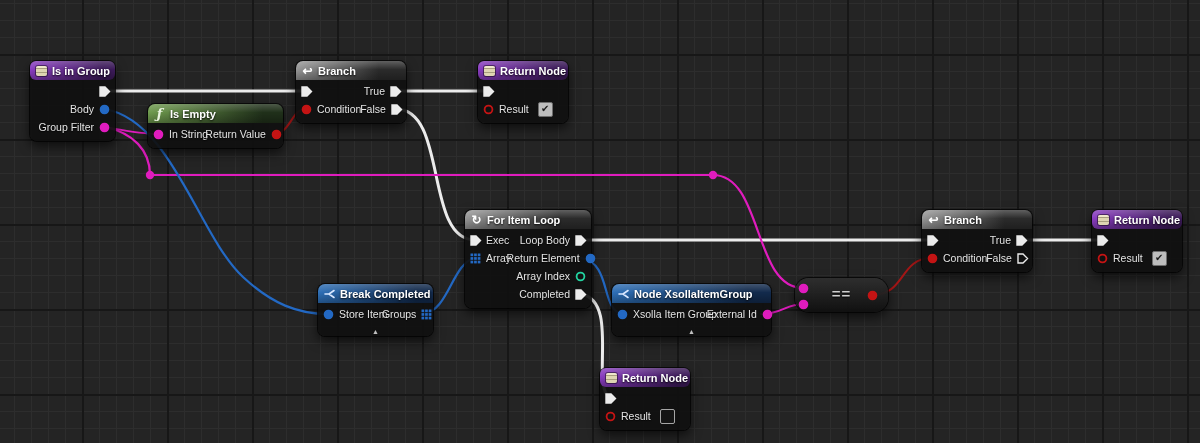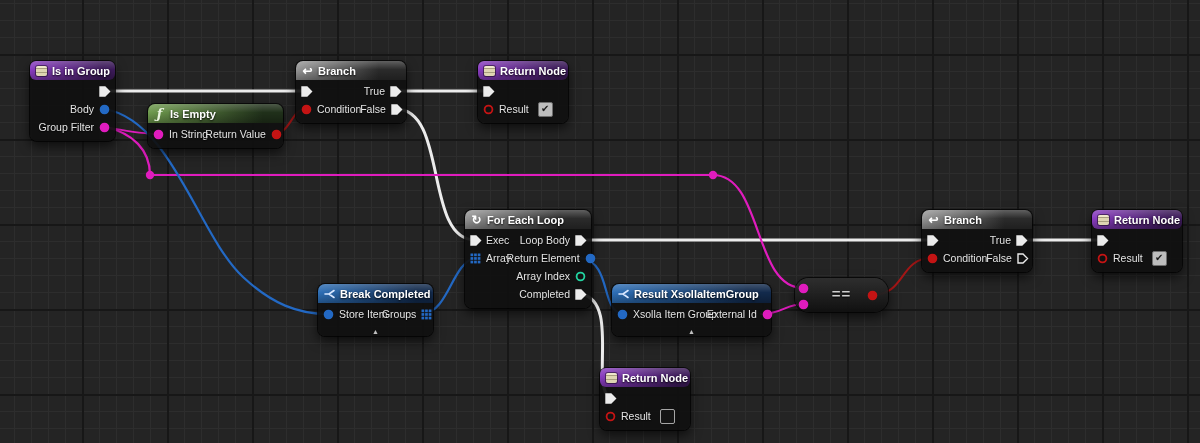--- a/index.html
+++ b/index.html
@@ -213,21 +213,21 @@
             <span class="plabel">Result</span>
             <span class="checkbox checked">✔</span>
           </div>
           <div class="side right"></div>
         </div>
       </div>
     </div>
     <div class="node" style="left: 465px; top: 210px; width: 126px;">
       <div class="header hdr-gray">
         <span class="hicon">↻</span>
-        <span class="title">For Each Loop</span>
+        <span class="title">For Item Loop</span>
       </div>
       <div class="body">
         <div class="row">
           <div class="side left">
             <span class="pin">
               <svg width="13" height="13">
                 <polygon points="2,2 7,2 11.5,6.5 7,11 2,11" fill="#ececec" stroke="#ececec" stroke-width="1.4"></polygon>
               </svg>
             </span>
             <span class="plabel">Exec</span>
@@ -330,21 +330,21 @@
       </div>
       <div class="footer-arrow">▲</div>
     </div>
     <div class="node" style="left: 612px; top: 284px; width: 159px; padding-bottom: 8px;">
       <div class="header hdr-blue">
         <span class="hicon">
           <svg width="12" height="12">
             <path d="M1,6 H5 M5,6 L10,2.5 M5,6 L10,9.5" stroke="#d9e7ff" stroke-width="1.6" fill="none" stroke-linecap="round"></path>
           </svg>
         </span>
-        <span class="title">Result XsollaItemGroup</span>
+        <span class="title">Node XsollaItemGroup</span>
       </div>
       <div class="body">
         <div class="row">
           <div class="side left">
             <span class="pin">
               <svg width="13" height="13">
                 <circle cx="6.5" cy="6.5" r="3.9" fill="#2369c4" stroke="#2369c4" stroke-width="1.8"></circle>
               </svg>
             </span>
             <span class="plabel">Xsolla Item Group</span>

